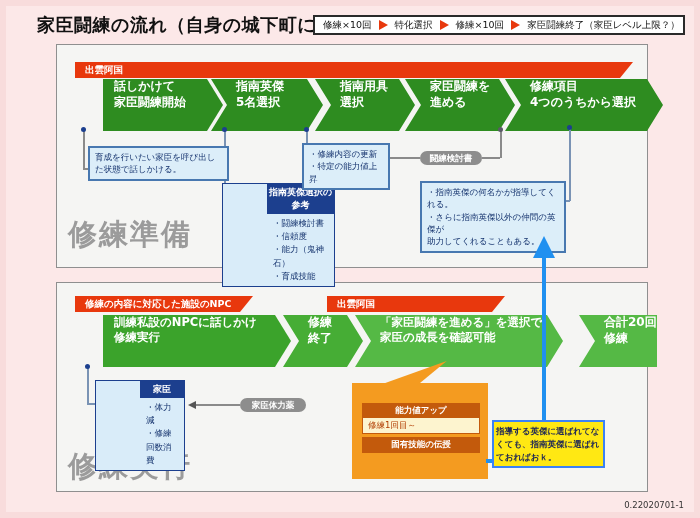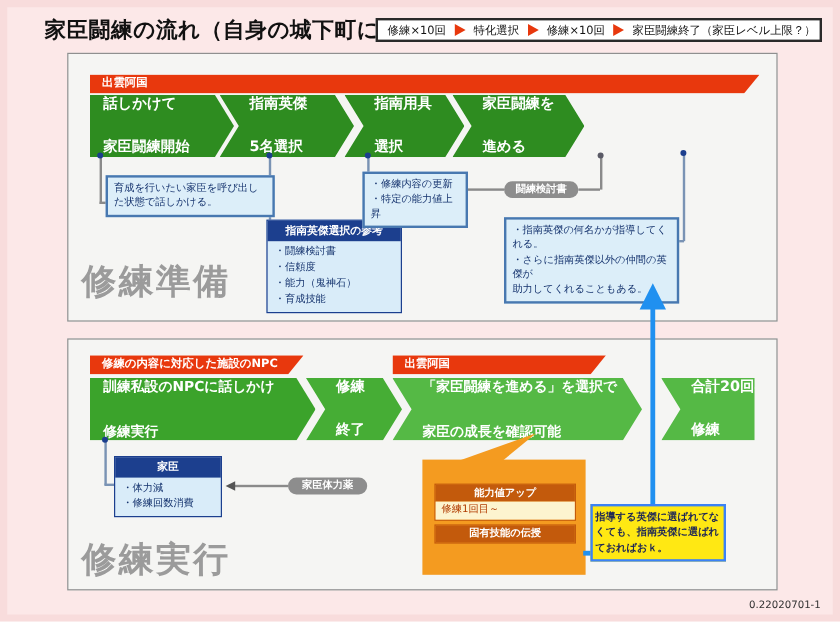--- a/index.html
+++ b/index.html
@@ -20,33 +20,33 @@
   .panel.exec{left:56px;top:282px;width:590px;height:208px;}
   .wm{font-size:29px;font-weight:bold;color:#9b9b9b;letter-spacing:2px;}
 
   
   .ribbon{height:16px;background:#e8380d;color:#fff;font-size:9.5px;font-weight:bold;
           line-height:16px;padding:0 10px;box-sizing:border-box;white-space:nowrap;
           clip-path:polygon(0 0,100% 0,calc(100% - 13px) 100%,0 100%);}
 
   
   .chev{height:52px;color:#fff;font-weight:bold;font-size:12px;line-height:1.3;
-        display:flex;flex-direction:column;justify-content:space-between;box-sizing:border-box;white-space:nowrap;}
+        display:flex;flex-direction:column;justify-content:flex-start;box-sizing:border-box;white-space:nowrap;margin-left:28px;}
   .chev.first{clip-path:polygon(0 0,calc(100% - 16px) 0,100% 50%,calc(100% - 16px) 100%,0 100%);padding-left:11px;}
   .chev.mid{clip-path:polygon(0 0,calc(100% - 16px) 0,100% 50%,calc(100% - 16px) 100%,0 100%,16px 50%);padding-left:25px;}
   .chev.endflat{clip-path:polygon(0 0,100% 0,100% 100%,0 100%,16px 50%);padding-left:25px;}
   .g-dark{background:#2e8c20;}
   .g-m1{background:#3ba32b;}
   .g-m2{background:#46ad35;}
   .g-light{background:#55b945;}
 
   
   .bluebox{background:#dceef9;border:2px solid #4878b0;color:#15336e;font-size:8.5px;line-height:1.45;
            padding:3px 5px;box-sizing:border-box;}
-  .navybox{border:1px solid #1c3f8e;background:#d9ecf9;box-sizing:border-box;}
+  .navybox{border:1px solid #1c3f8e;background:#d9ecf9;box-sizing:border-box;padding-left:44px;}
   .navybox .hd{background:#1c3f8e;color:#fff;font-size:9px;font-weight:bold;text-align:center;padding:2px 0;}
   .navybox .bd{font-size:8.5px;color:#15336e;padding:3px 6px;line-height:1.55;}
 
   
   .pill{background:#8d8d8d;color:#fff;font-size:8.5px;font-weight:bold;text-align:center;
         border-radius:8px;height:14px;line-height:14px;}
   .ln{background:#8a8a8a;}
   .lns{background:#7a93b4;}
   .dot{width:5px;height:5px;border-radius:50%;background:#1c3f8e;}
   .dot.gray{background:#5a5a66;}
@@ -100,20 +100,24 @@
       <div>5名選択</div>
   </div>
   <div class="abs chev mid g-dark z1" style="left:287px;top:79px;width:100px">
     <div>指南用具</div>
       <div>選択</div>
   </div>
   <div class="abs chev mid g-dark z1" style="left:377px;top:79px;width:110px">
     <div>家臣闘練を</div>
       <div>進める</div>
   </div>
+  <div class="abs chev mid g-dark z1" style="left:477px;top:79px;width:158px">
+    <div>修練項目</div>
+      <div>4つのうちから選択</div>
+  </div>
 
   <div class="abs dot z2" style="left:81px;top:127px"></div>
   <div class="abs ln z1" style="left:83px;top:130px;width:1.5px;height:40px"></div>
   <div class="abs ln z1" style="left:83px;top:168px;width:6px;height:1.5px"></div>
   <div class="abs bluebox z2" style="left:88px;top:146px;width:141px">育成を行いたい家臣を呼び出した状態で話しかける。</div>
 
   <div class="abs dot z2" style="left:222px;top:127px"></div>
   <div class="abs lns z1" style="left:224px;top:130px;width:1.5px;height:55px"></div>
   <div class="abs navybox z2" style="left:222px;top:183px;width:113px">
     <div class="hd">指南英傑選択の参考</div>

